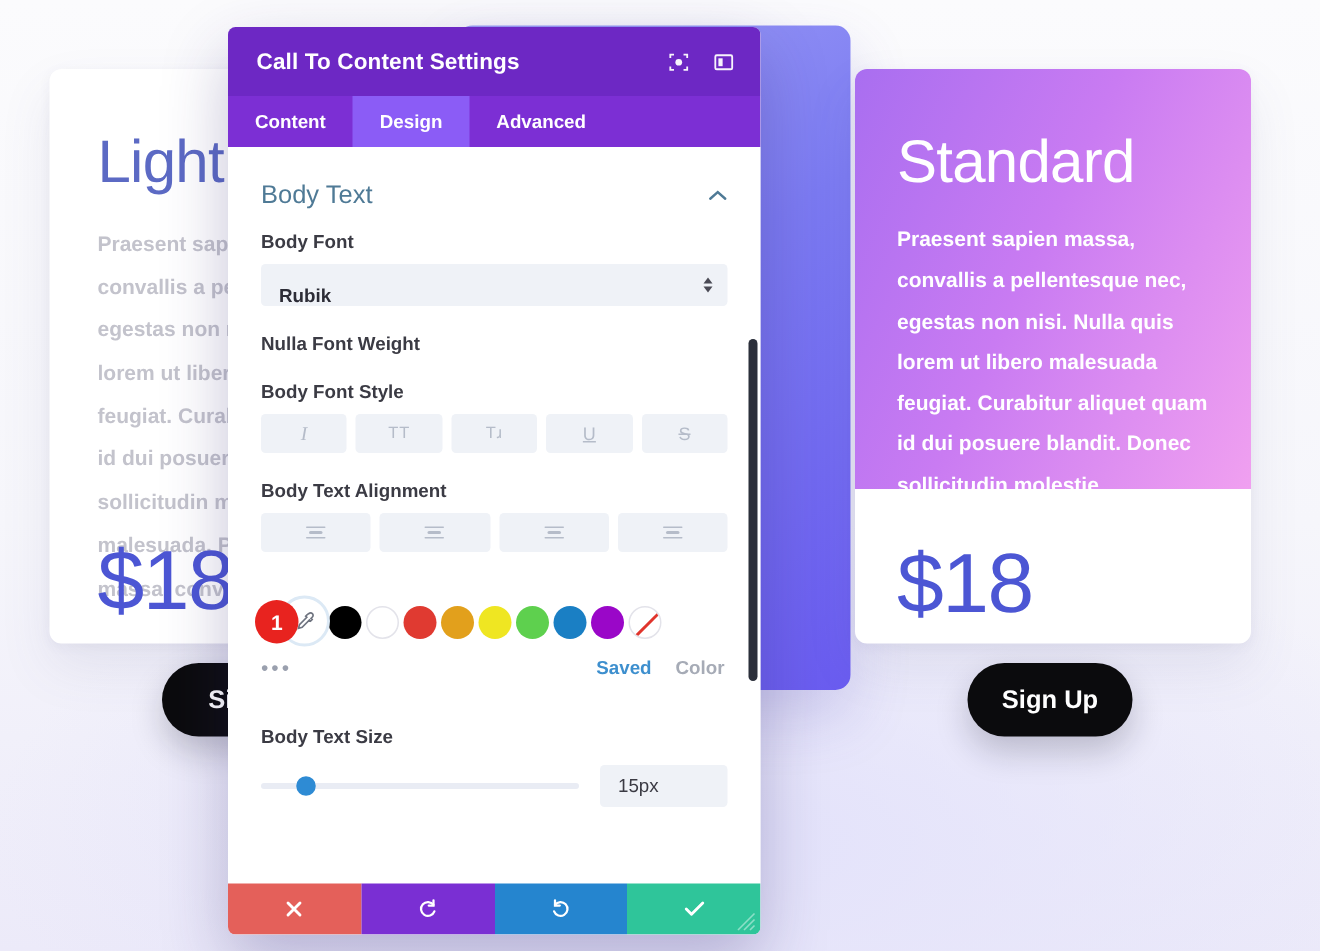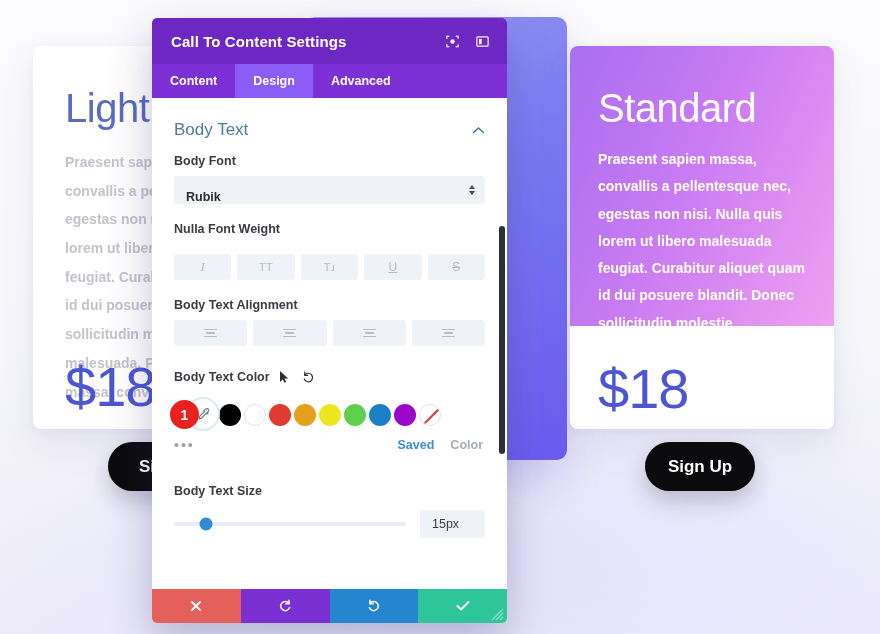--- a/index.html
+++ b/index.html
@@ -219,21 +219,21 @@
   .slider-row { display:flex; align-items:center; gap: 14px; margin-top: 12px; }
   .track {
     position:relative; flex:1; height: 4px; background:#e9ecf4; border-radius:2px;
     cursor:pointer;
   }
   .knob {
     position:absolute; top:50%; transform:translate(-50%,-50%);
     width: 13px; height: 13px; border-radius:50%; background:#2e8bd4; cursor:grab;
   }
   .num-box {
-    width: 65px; height: 28px; background:#eff2f7; border-radius:3px;
+    width: 85px; height: 28px; background:#eff2f7; border-radius:3px;
     display:flex; align-items:center; padding-left: 12px; font-size: 12.5px;
   }
   .num-box.filled { color:#3b3b44; }
 
   .scroll-thumb {
     position:absolute; right: 2px; top: 128px; width: 6px; height: 228px;
     background:#2b2f3a; border-radius:3px; cursor:pointer;
   }
 
   
@@ -330,20 +330,21 @@
               <i class="dn"></i>
             </span>
         </div>
       </div>
 
       <div class="field">
         <label class="field-label">Nulla Font Weight</label>
       </div>
 
       <div class="field">
+        <label class="field-label">Body Font Style</label>
         <div class="btn-row">
           <button class="opt-btn">
               <span class="g-i">I</span>
             </button>
           <button class="opt-btn">
               <span class="g-tt">TT</span>
             </button>
           <button class="opt-btn">
               <span class="g-tr">Tɹ</span>
             </button>
@@ -383,34 +384,20 @@
           <button class="opt-btn">
             <span class="align-glyph">
                 <span style="width:13px"></span>
                 <span style="width:9px"></span>
                 <span style="width:13px"></span>
               </span>
           </button>
         </div>
       </div>
 
-      <div class="color-label-row">
-        <span class="color-label">Body Text Color</span>
-        <span class="mini-ico">
-          <svg width="9" height="12" viewBox="0 0 9 12" fill="#2c2c36">
-              <path d="M0 0 L0 11 L2.8 8.3 L4.6 11.8 L6.2 11 L4.4 7.6 L8.2 7.4 Z"></path>
-            </svg>
-        </span>
-        <span class="mini-ico">
-          <svg width="13" height="13" viewBox="0 0 14 14" fill="none" stroke="#2c2c36" stroke-width="1.3" stroke-linecap="round">
-            <path d="M3 4.3 A4.6 4.6 0 1 1 2.4 8.6"></path>
-            <path d="M3 1.2 L3 4.6 L6.2 4.6"></path>
-          </svg>
-        </span>
-      </div>
 
       <div class="swatch-row">
         <span class="sw-active-wrap">
           <span class="sw-badge">1</span>
           <span class="sw-picker">
             <svg width="15" height="15" viewBox="0 0 16 16" fill="none" stroke="#6f7480" stroke-width="1.2" stroke-linecap="round">
               <path d="M10.6 2.2a1.7 1.7 0 0 1 2.5 2.4l-1 1 .8.8-1.1 1.1-.8-.8-5.2 5.2-2.6.7.7-2.6 5.2-5.2-.8-.8 1.1-1.1z"></path>
             </svg>
           </span>
         </span>

